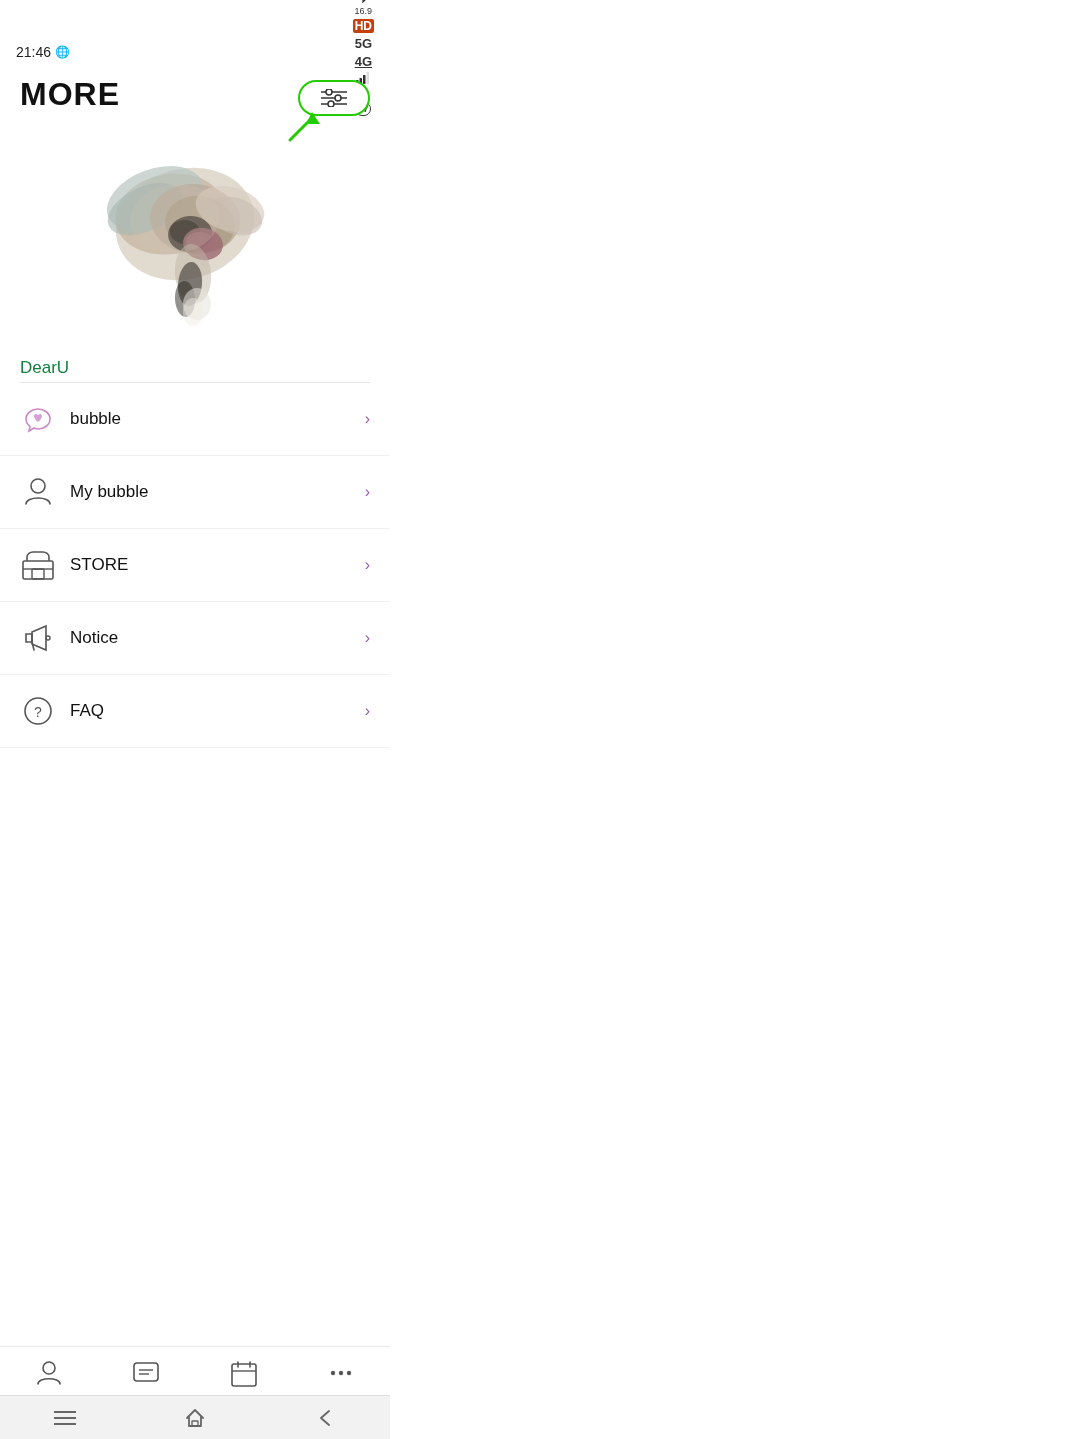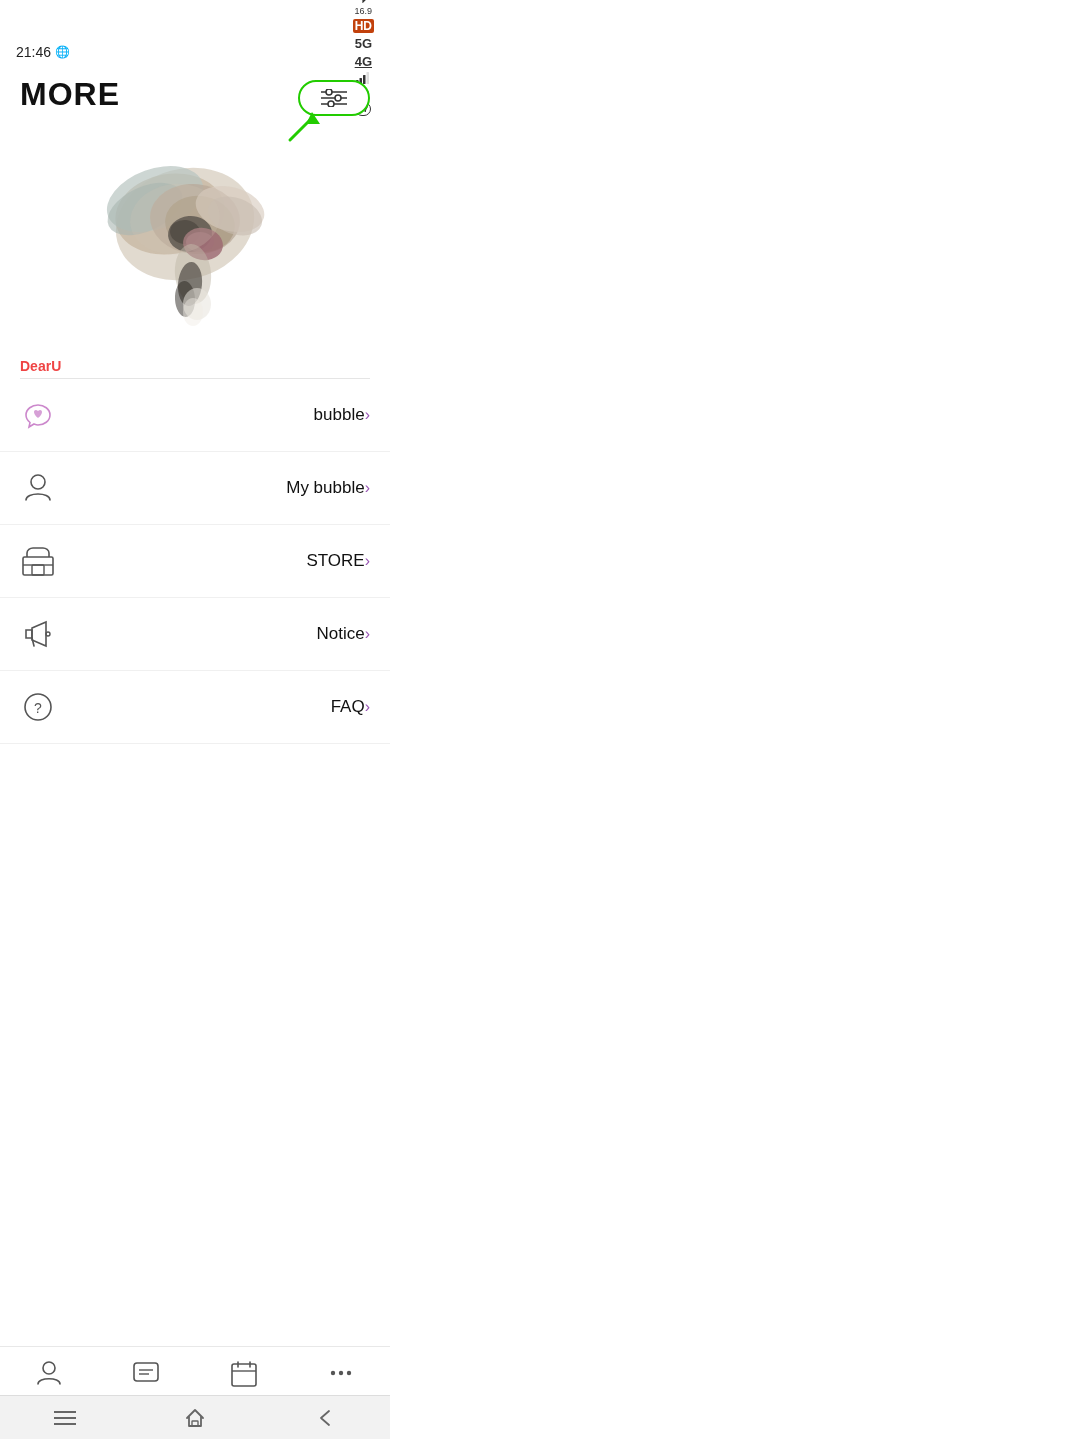--- a/index.html
+++ b/index.html
@@ -84,35 +84,34 @@
       min-height: 200px;
     }
     .artwork {
       width: 220px;
       height: 190px;
       position: relative;
     }
 
     
     .section-label {
-      font-size: 14px;
-      color: #ef4444;
+      font-size: 17px;
+      color: #15803d;
       padding: 8px 20px 4px;
-      font-weight: 700;
+      font-weight: 400;
     }
 
     .divider {
       height: 1px;
       background: #e5e5e5;
       margin: 0 20px;
     }
 
     .menu-list {
       list-style: none;
-      text-align: right;
     }
 
     .menu-item {
       display: flex;
       align-items: center;
       padding: 18px 20px;
       border-bottom: 1px solid #f0f0f0;
       cursor: pointer;
       position: relative;
     }

